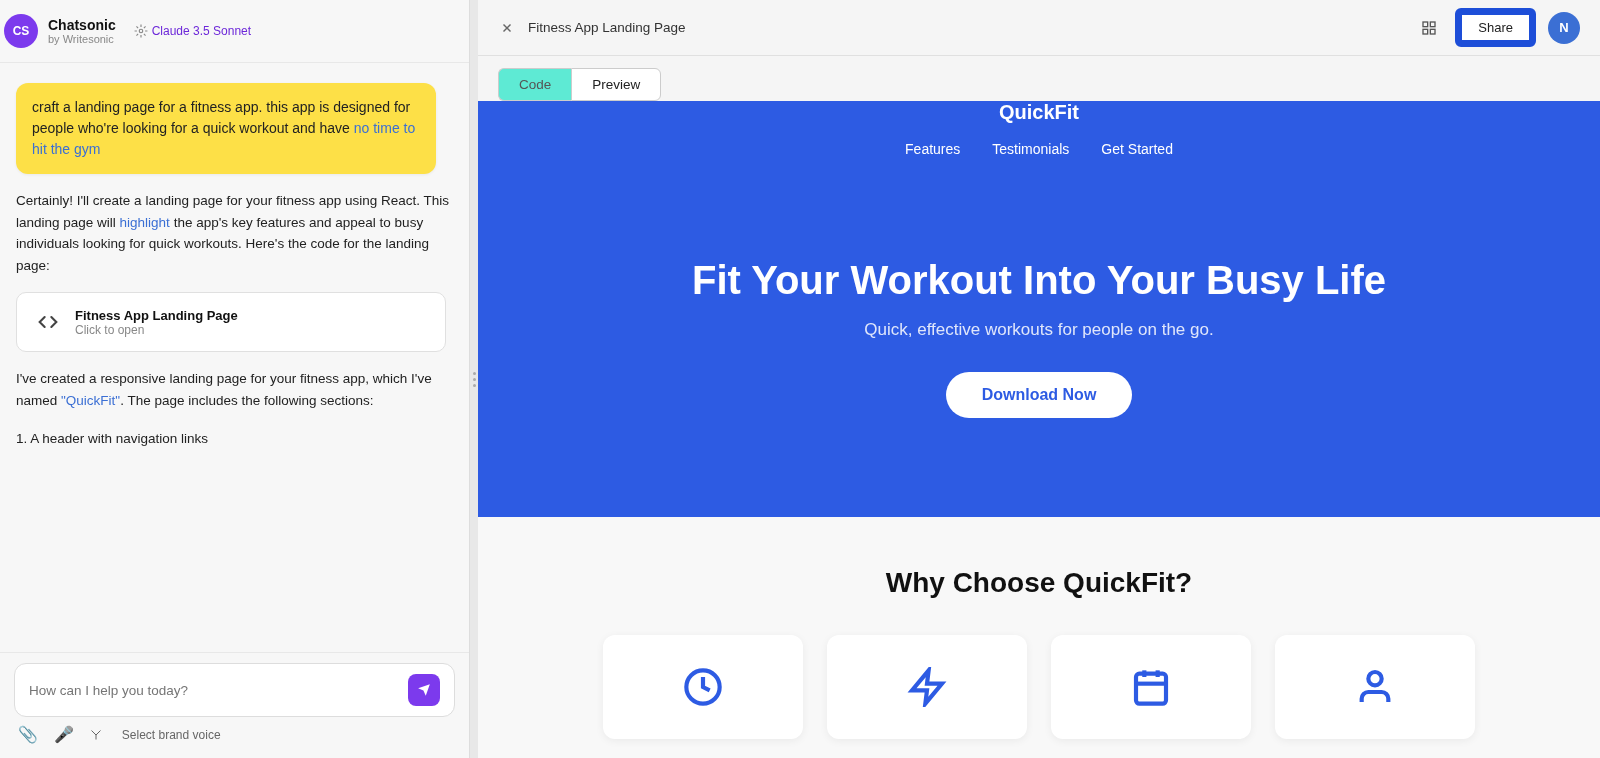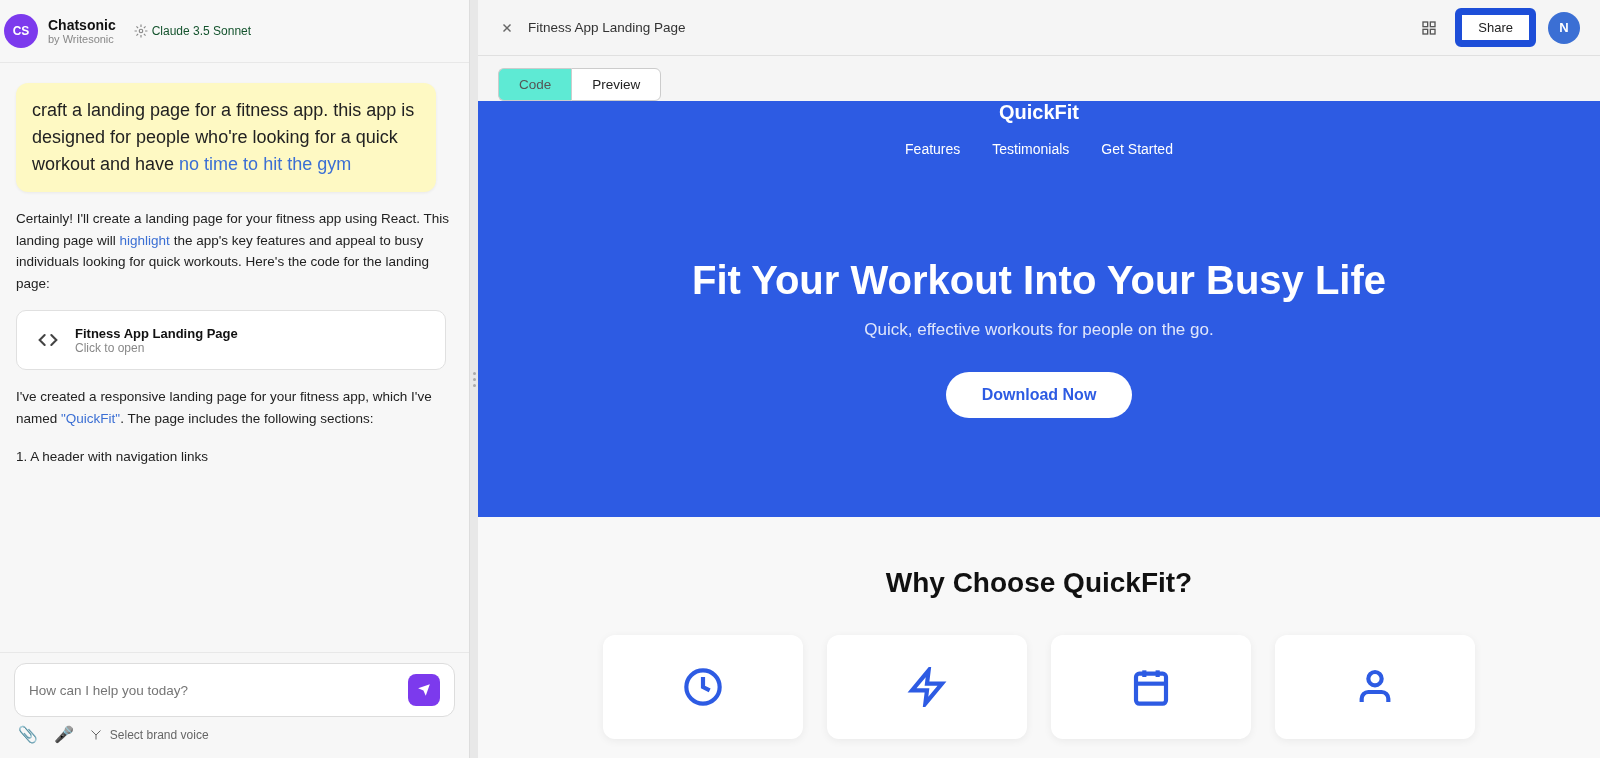--- a/index.html
+++ b/index.html
@@ -41,37 +41,37 @@
       font-size: 14px; font-weight: 600; color: #111;
     }
 
     .left-header-text .sub {
       font-size: 11px; color: #888;
     }
 
     .model-badge {
       display: flex; align-items: flex-start; gap: 4px;
       margin-left: 8px;
-      font-size: 12px; color: #14532d;
+      font-size: 12px; color: #6d28d9;
     }
 
     .chat-messages {
       flex: 1;
       overflow-y: auto;
       padding: 20px 16px;
       display: flex;
       flex-direction: column;
       gap: 16px;
     }
 
     .user-bubble {
-      background: #fef9c3;
+      background: #fde047;
       border-radius: 12px;
       padding: 14px 16px;
-      font-size: 18px;
+      font-size: 14px;
       color: #222;
       line-height: 1.5;
       max-width: 420px;
       align-self: flex-start;
       box-shadow: 0 1px 3px rgba(0,0,0,0.06);
     }
 
     .user-bubble .highlight {
       color: #3b6fd4;
     }
@@ -156,21 +156,21 @@
     }
 
     .tool-icon {
       color: #666;
       font-size: 16px;
       cursor: pointer;
     }
 
     .brand-voice {
       font-size: 12px; color: #666;
-      display: flex; align-items: center; gap: 8px;
+      display: flex; align-items: center; gap: 20px;
       cursor: pointer;
     }
 
     
     .resize-handle {
       width: 8px;
       background: #e8e8e8;
       cursor: col-resize;
       display: flex;
       align-items: center;

